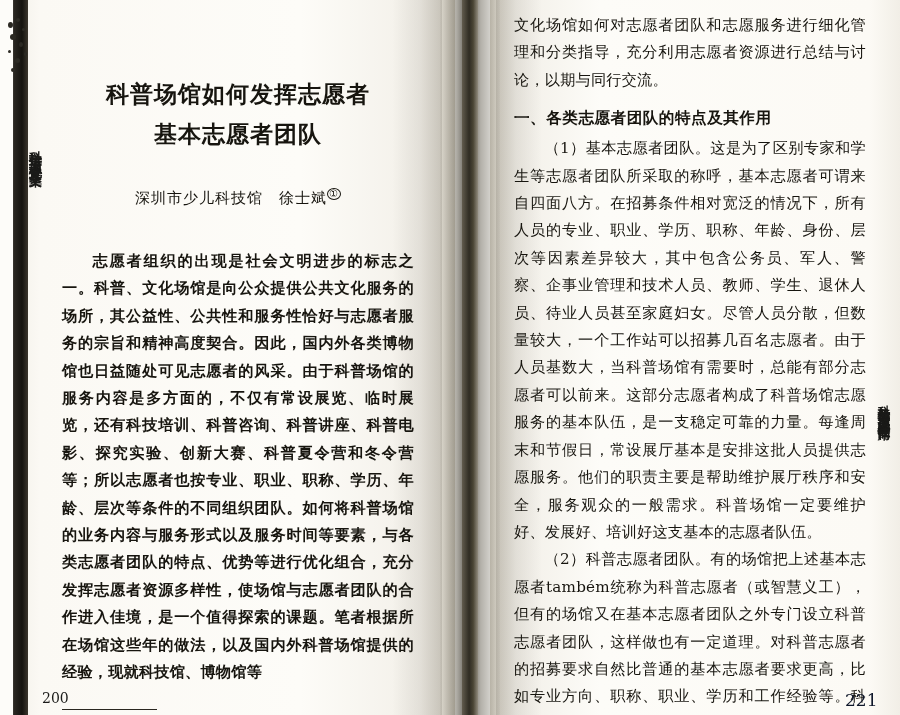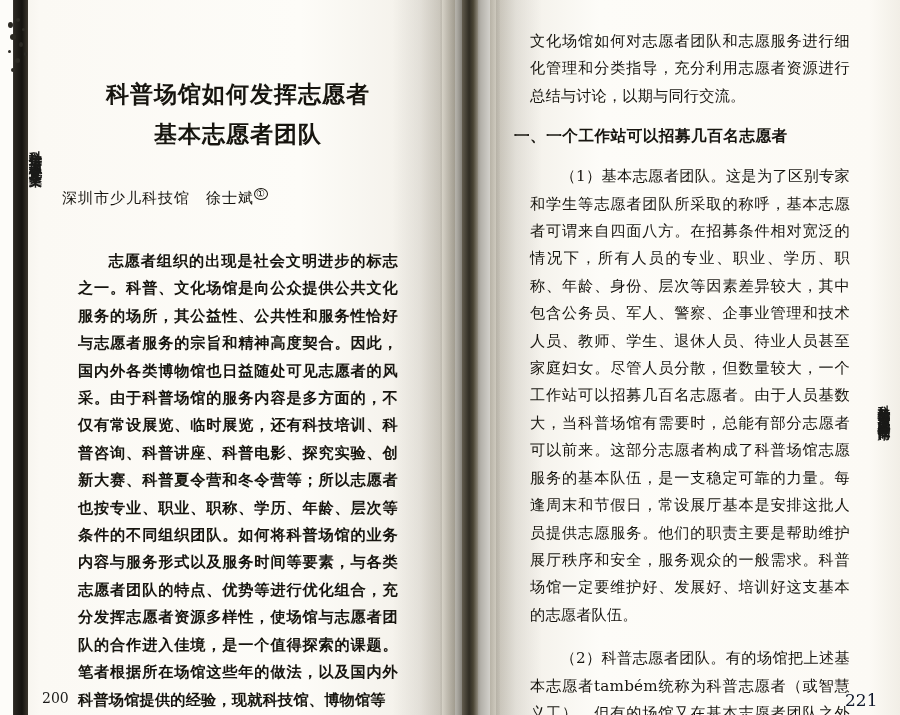--- a/index.html
+++ b/index.html
@@ -122,41 +122,42 @@
   .title {
     text-align: center;
     font-size: 23px;
     font-weight: bold;
     letter-spacing: 1px;
     line-height: 40px;
     margin: 18px 0 0 0;
     font-family: "DejaVu Serif", serif;
   }
   .byline {
+    text-align: center;
     font-size: 15px;
     margin-top: 34px;
     letter-spacing: 1px;
     font-family: "DejaVu Serif", serif;
   }
   .byline .sup {
     font-size: 10px;
     vertical-align: super;
     border: 1px solid #17150f;
     border-radius: 50%;
     padding: 0 1px;
     line-height: 10px;
     display: inline-block;
   }
   .body-p {
     font-size: 15.2px;
     line-height: 27.4px;
     text-align: justify;
     text-justify: inter-ideograph;
     font-family: "DejaVu Serif", serif;
-    margin: 16px;
+    margin: 0;
     letter-spacing: 0.2px;
   }
   .indent { text-indent: 2em; }
   .left-body { margin-top: 40px; font-weight: bold; }
 
   .footnote-rule {
     width: 95px;
     height: 1px;
     background: #2a2720;
     margin: 22px 0 8px 0;
@@ -244,21 +245,21 @@
       <span>深圳市少儿科技馆　徐士斌</span><span class="sup">①</span>
     </div>
     <p class="body-p indent left-body">志愿者组织的出现是社会文明进步的标志之一。科普、文化场馆是向公众提供公共文化服务的场所，其公益性、公共性和服务性恰好与志愿者服务的宗旨和精神高度契合。因此，国内外各类博物馆也日益随处可见志愿者的风采。由于科普场馆的服务内容是多方面的，不仅有常设展览、临时展览，还有科技培训、科普咨询、科普讲座、科普电影、探究实验、创新大赛、科普夏令营和冬令营等；所以志愿者也按专业、职业、职称、学历、年龄、层次等条件的不同组织团队。如何将科普场馆的业务内容与服务形式以及服务时间等要素，与各类志愿者团队的特点、优势等进行优化组合，充分发挥志愿者资源多样性，使场馆与志愿者团队的合作进入佳境，是一个值得探索的课题。笔者根据所在场馆这些年的做法，以及国内外科普场馆提供的经验，现就科技馆、博物馆等</p>
 
     <div class="footnote-rule"></div>
 
   </div>
 
   <div class="col-right">
     <p class="body-p">文化场馆如何对志愿者团队和志愿服务进行细化管理和分类指导，充分利用志愿者资源进行总结与讨论，以期与同行交流。</p>
-    <div class="sec-head">一、一个工作站可以招募几百名志愿者</div>
+    <div class="sec-head">一、各类志愿者团队的特点及其作用</div>
     <p class="body-p indent">（1）基本志愿者团队。这是为了区别专家和学生等志愿者团队所采取的称呼，基本志愿者可谓来自四面八方。在招募条件相对宽泛的情况下，所有人员的专业、职业、学历、职称、年龄、身份、层次等因素差异较大，其中包含公务员、军人、警察、企事业管理和技术人员、教师、学生、退休人员、待业人员甚至家庭妇女。尽管人员分散，但数量较大，一个工作站可以招募几百名志愿者。由于人员基数大，当科普场馆有需要时，总能有部分志愿者可以前来。这部分志愿者构成了科普场馆志愿服务的基本队伍，是一支稳定可靠的力量。每逢周末和节假日，常设展厅基本是安排这批人员提供志愿服务。他们的职责主要是帮助维护展厅秩序和安全，服务观众的一般需求。科普场馆一定要维护好、发展好、培训好这支基本的志愿者队伍。</p>
     <p class="body-p indent">（2）科普志愿者团队。有的场馆把上述基本志愿者também统称为科普志愿者（或智慧义工），但有的场馆又在基本志愿者团队之外专门设立科普志愿者团队，这样做也有一定道理。对科普志愿者的招募要求自然比普通的基本志愿者要求更高，比如专业方向、职称、职业、学历和工作经验等。科普志愿者大多是精力充沛的中青</p>
   </div>
 
   <div class="v-head-right">科普场馆如何发挥志愿者多样性的作用</div>
 
   <div class="folio-left">200</div>
   <div class="folio-right">221</div>
 
 </div>

